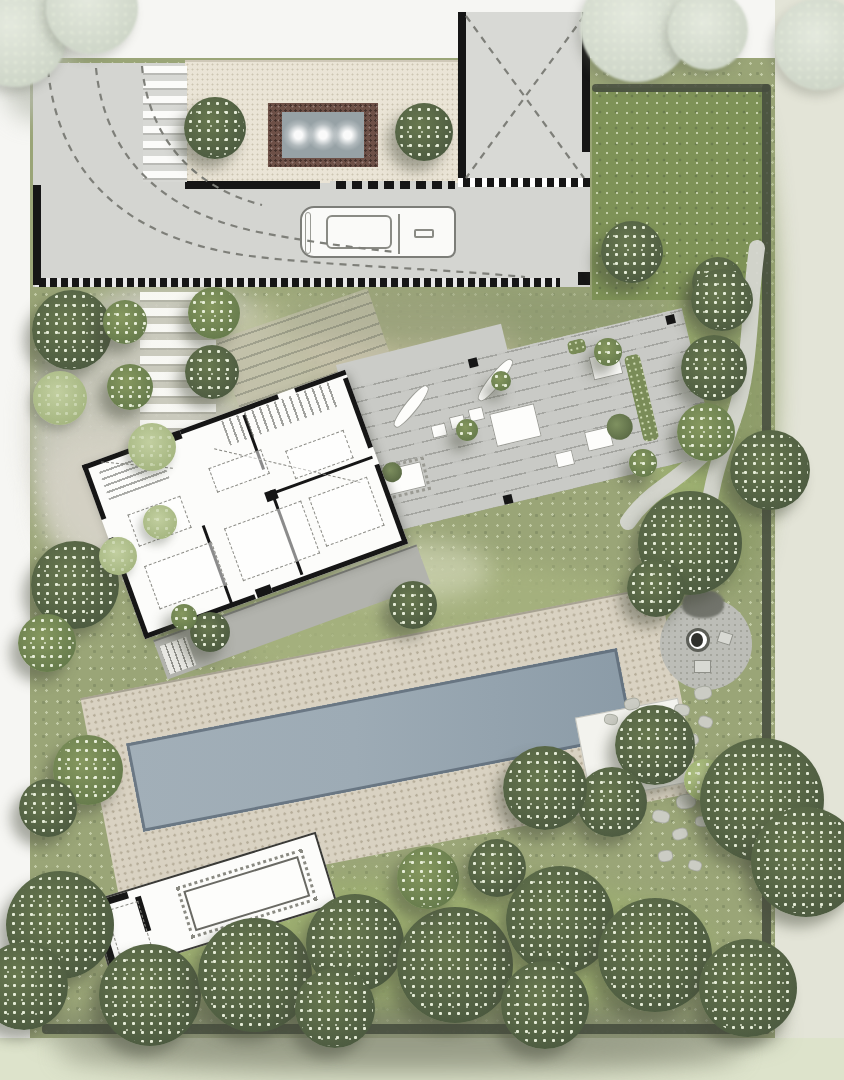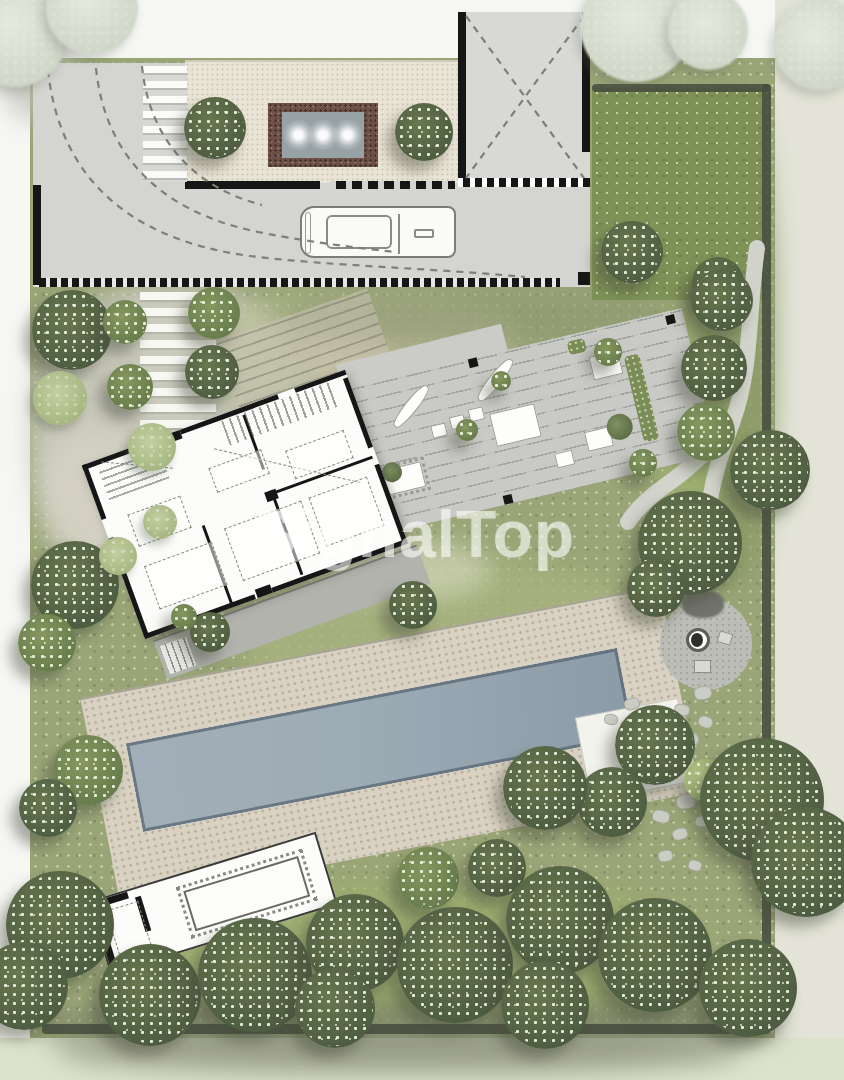--- a/index.html
+++ b/index.html
@@ -366,14 +366,13 @@
       <div class="tree dark" style="left: 295px; top: 968px; width: 80px; height: 80px;"></div>
       <div class="tree dark" style="left: 397px; top: 907px; width: 116px; height: 116px;"></div>
       <div class="tree mid" style="left: 397px; top: 847px; width: 62px; height: 62px;"></div>
       <div class="tree dark" style="left: 468px; top: 839px; width: 58px; height: 58px;"></div>
       <div class="tree dark" style="left: 506px; top: 866px; width: 108px; height: 108px;"></div>
       <div class="tree dark" style="left: 501px; top: 961px; width: 88px; height: 88px;"></div>
       <div class="tree dark" style="left: 598px; top: 898px; width: 114px; height: 114px;"></div>
       <div class="tree dark" style="left: 699px; top: 939px; width: 98px; height: 98px;"></div>
     </div>
 
-  <div class="watermark">SignalTop</div>
 </div>
 
 </body></html>

